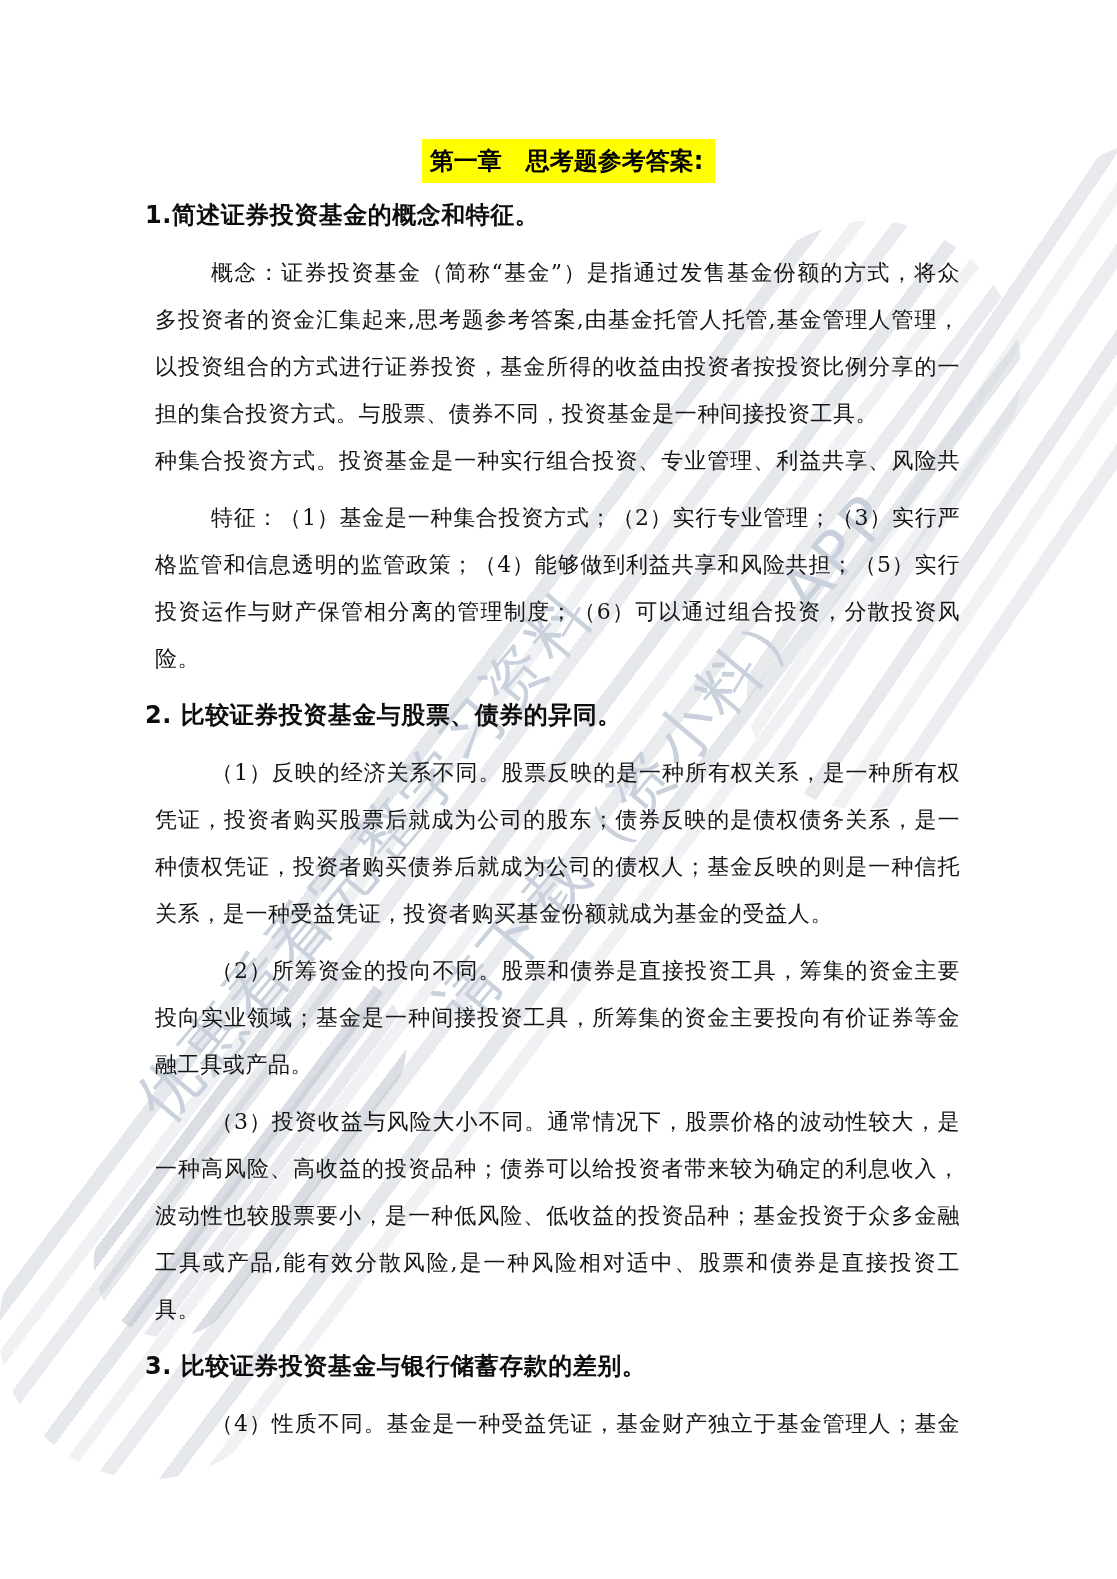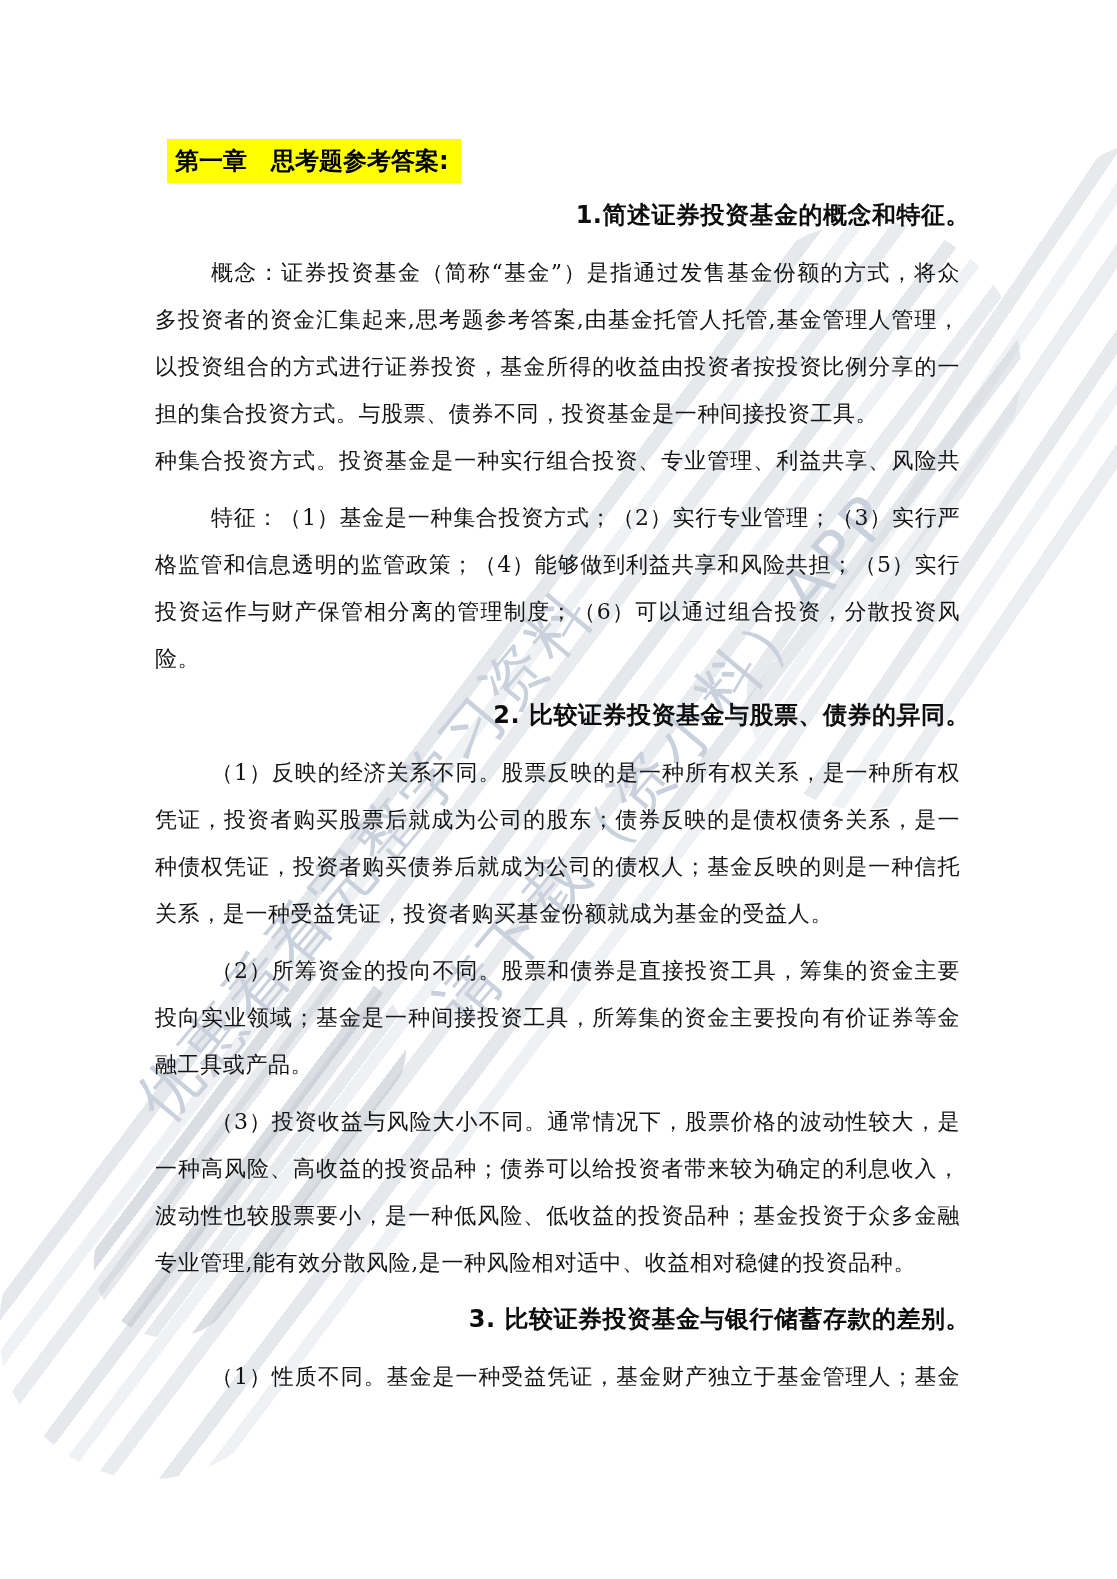--- a/index.html
+++ b/index.html
@@ -74,40 +74,40 @@
   
   .content{
     position:relative;
     z-index:1;
     padding:139px 147px 0 145px;
     color:#141414;
   }
   .title-row{
     height:53px;
     padding-left:22px;
+    text-align:center;
   }
   .chapter-title{
     display:inline-block;
     background:#ffff00;
     font-family:"DejaVu Sans","Liberation Sans",sans-serif;
     font-weight:700;
     font-size:24px;
     line-height:44px;
     padding:0 12px 0 8px;
     color:#000000;
   }
   .q-heading{
     margin:0;
     font-family:"DejaVu Sans","Liberation Sans",sans-serif;
     font-weight:700;
     font-size:24px;
     line-height:47px;
     color:#0d0d0d;
     letter-spacing:0.5px;
-    text-align:right;
   }
   .para{margin:10px;}
   .line{
     display:block;
     font-size:22px;
     line-height:47px;
     letter-spacing:0.6px;
     text-align:justify;
     text-align-last:justify;
     text-justify:inter-character;
@@ -165,22 +165,22 @@
   <p class="para">
     <span class="line first">（2）所筹资金的投向不同。股票和债券是直接投资工具，筹集的资金主要</span>
     <span class="line">投向实业领域；基金是一种间接投资工具，所筹集的资金主要投向有价证券等金</span>
     <span class="line last">融工具或产品。</span>
   </p>
 
   <p class="para">
     <span class="line first">（3）投资收益与风险大小不同。通常情况下，股票价格的波动性较大，是</span>
     <span class="line">一种高风险、高收益的投资品种；债券可以给投资者带来较为确定的利息收入，</span>
     <span class="line">波动性也较股票要小，是一种低风险、低收益的投资品种；基金投资于众多金融</span>
-    <span class="line last">专业管理,能有效分散风险,是一种风险相对适中、收益相对稳健的投资品种。</span>
+    <span class="line last">工具或产品,能有效分散风险,是一种风险相对适中、股票和债券是直接投资工具。</span>
   </p>
 
   <h2 class="q-heading">3. 比较证券投资基金与银行储蓄存款的差别。</h2>
 
   <p class="para">
-    <span class="line first">（1）性质不同。基金是一种受益凭证，基金财产独立于基金管理人；基金</span>
+    <span class="line first">（4）性质不同。基金是一种受益凭证，基金财产独立于基金管理人；基金</span>
   </p>
 
 </div>
 
 </body></html>

